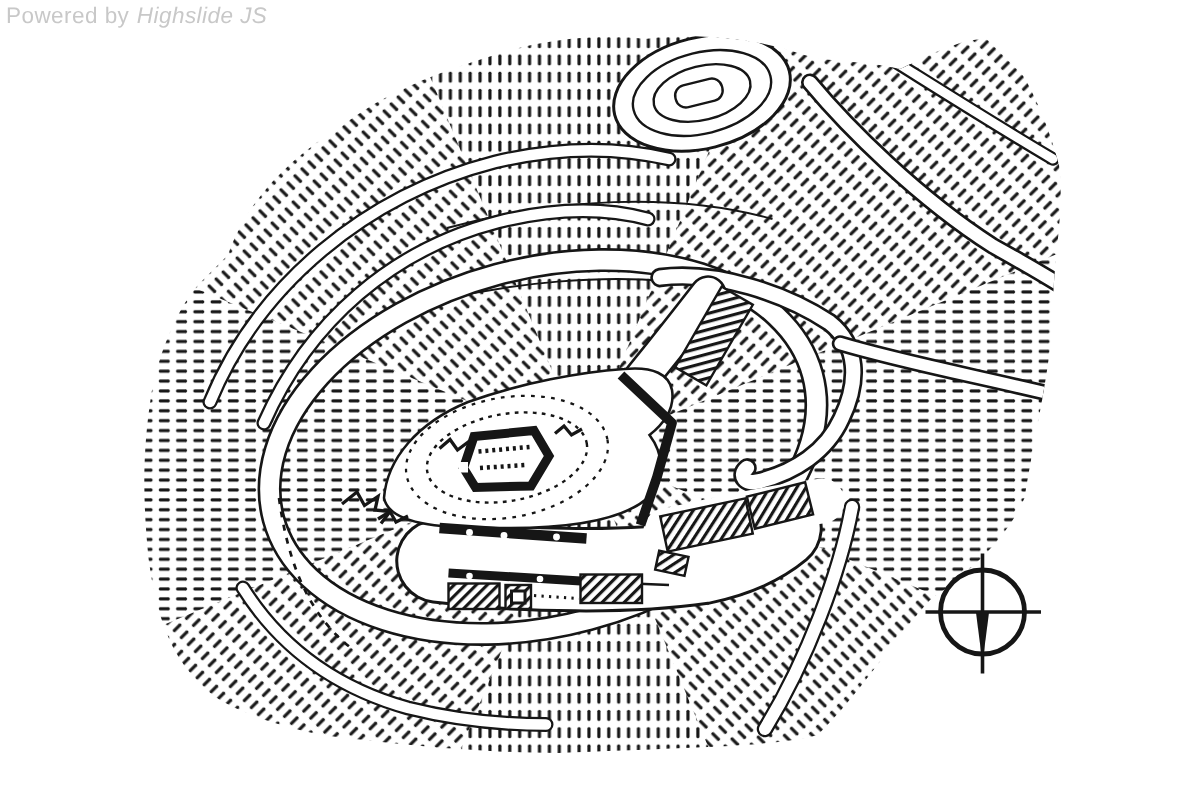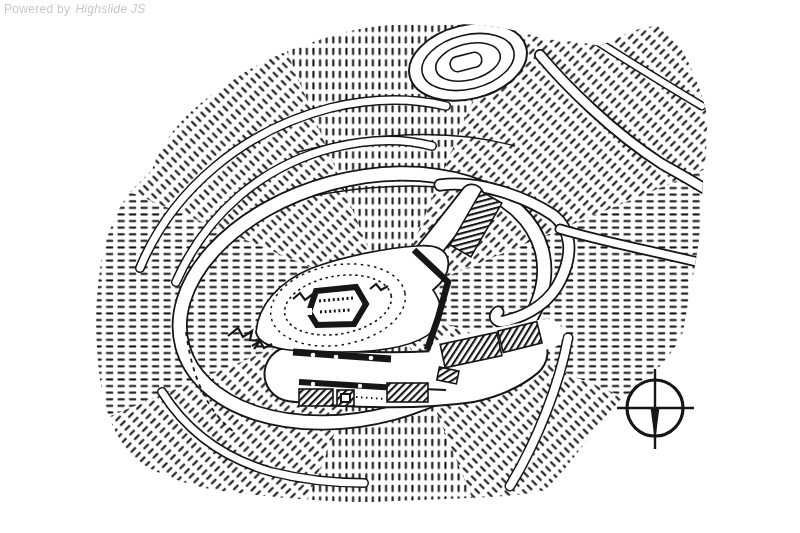--- a/index.html
+++ b/index.html
@@ -2,21 +2,21 @@
 <html><head>
 <meta charset="utf-8">
 <style>
   html,body{margin:0;padding:0;}
   body{
     width:800px;height:533px;background:#ffffff;overflow:hidden;
     font-family:"Liberation Sans",sans-serif;position:relative;
   }
   .watermark{
     position:absolute;top:2px;left:4px;z-index:5;
-    font-size:12px;color:#c8c8c8;letter-spacing:.3px;white-space:nowrap;
+    font-size:15px;color:#c8c8c8;letter-spacing:.3px;white-space:nowrap;
   }
   .watermark .brand{font-style:italic;margin-left:5px;}
   .plan-wrap{position:absolute;inset:0;}
   svg{display:block}
   .ink{stroke:#161616;fill:none}
   .rb{fill:none;stroke:#161616;stroke-linecap:round}
   .rw{fill:none;stroke:#ffffff;stroke-linecap:round}
   .bld{fill:url(#bstripe);stroke:#161616;stroke-width:1.6}
 </style>
 </head>

